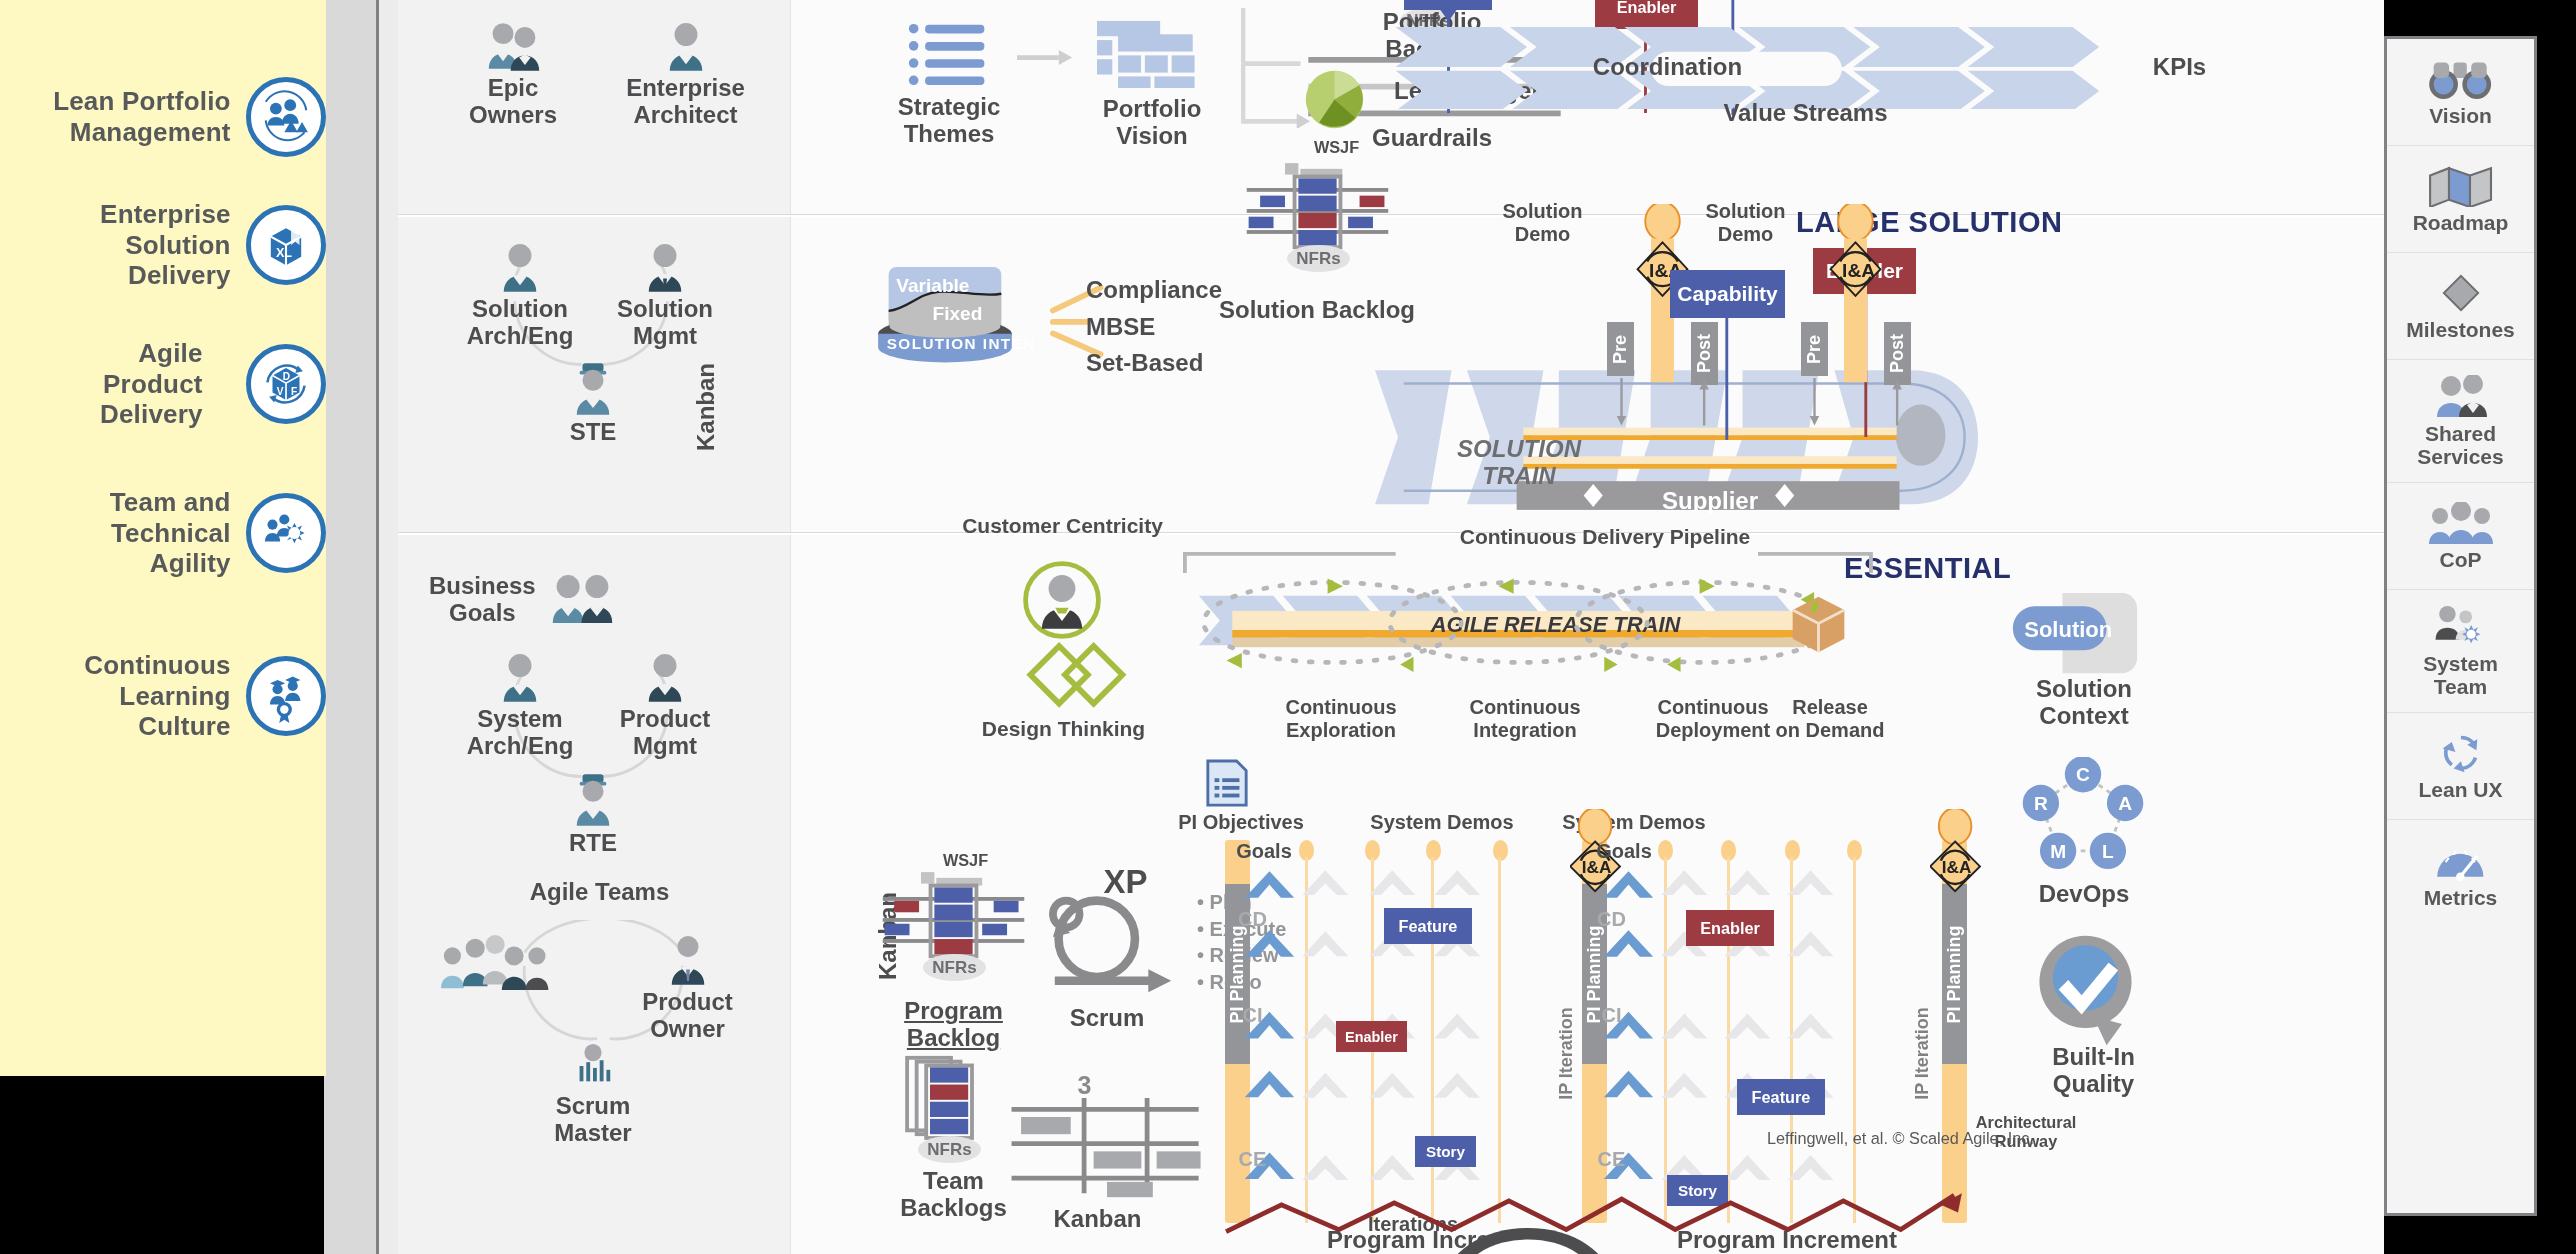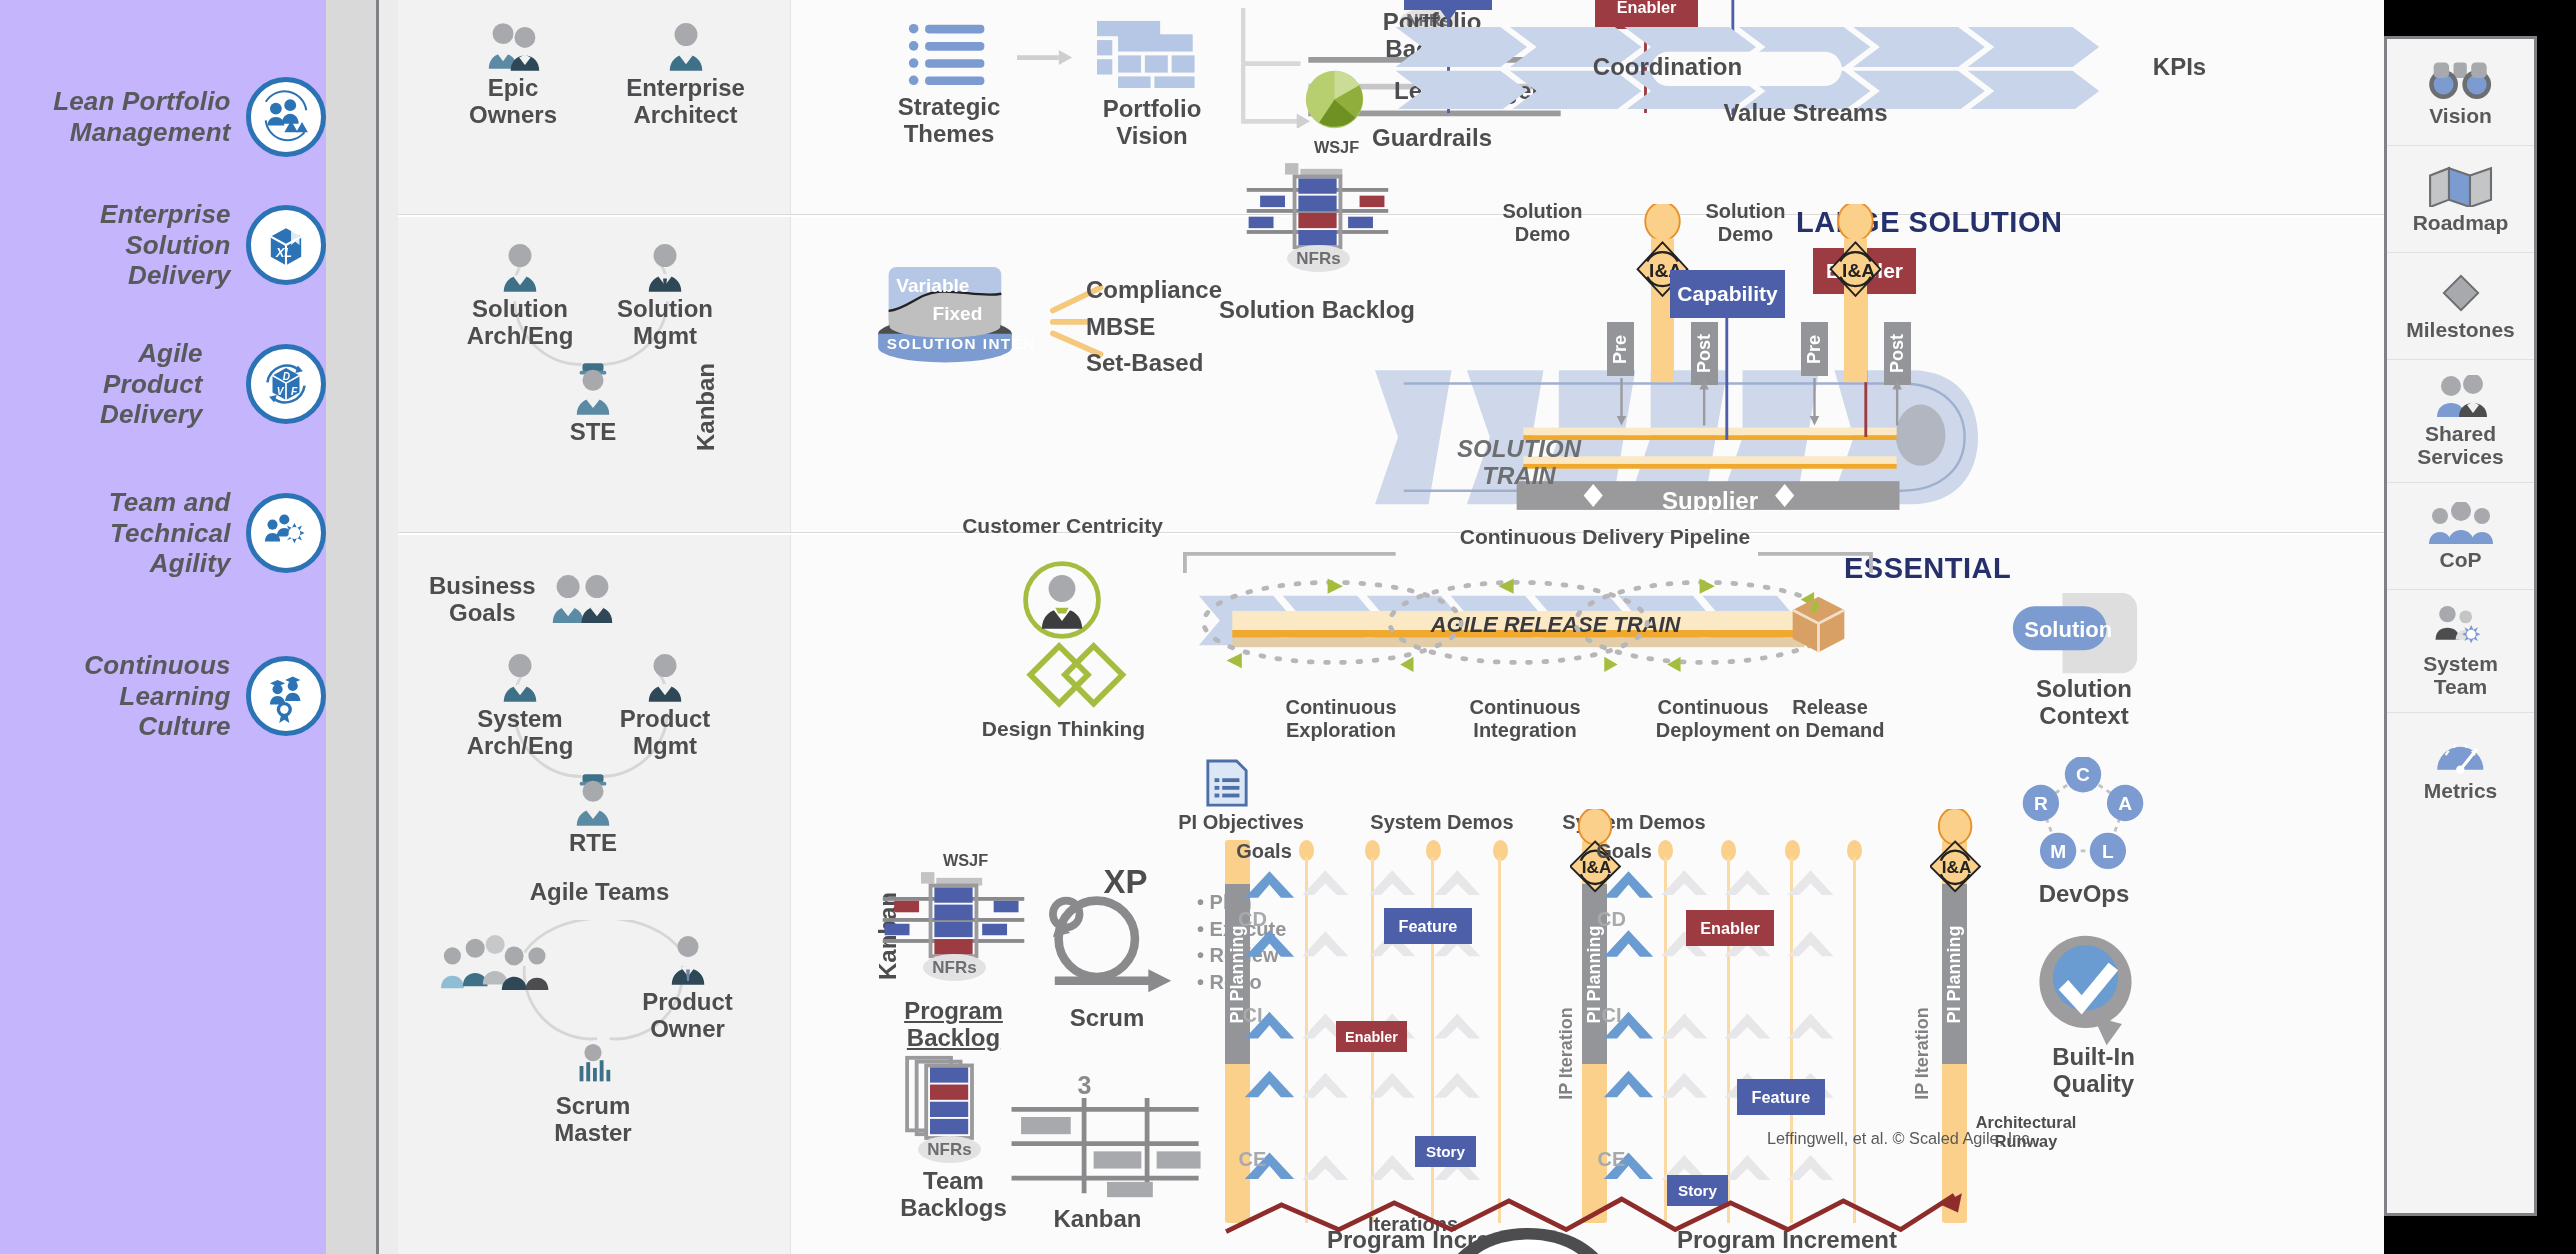--- a/index.html
+++ b/index.html
@@ -5,21 +5,21 @@
   * { box-sizing: border-box; margin: 0; padding: 0; }
   html, body {
     width: 2576px; height: 1254px;
     background: #000;
     font-family: "Liberation Sans", sans-serif;
     overflow: hidden;
   }
   #root { position: relative; width: 2576px; height: 1254px; background:#000; }
 
   
-  .left-rail { position:absolute; left:0; top:0; width:326px; height:1254px; background:#c4b5fd; z-index:6;font-style:italic;}
+  .left-rail { position:absolute; left:0; top:0; width:326px; height:1076px; background:#fef9c3; z-index:6;}
   .comp { position:absolute; left:0; width:326px; display:flex; align-items:center; justify-content:flex-end; }
   .comp-label { color:#58595b; font-size:26px; font-weight:bold; line-height:1.18; text-align:right; padding-right:15.3px; letter-spacing:0.2px;}
   .comp-icon { width:80px; height:80px; border-radius:50%; background:#fff; border:5.7px solid #2c73b6;
                display:flex; align-items:center; justify-content:center; flex:0 0 auto; position:relative; z-index:8;}
   .comp-icon svg { width:54px; height:54px; }
 
   .rail-grey { position:absolute; left:324px; top:0; width:56px; height:1254px; background:#d9d9d9; z-index:2;}
   .rail-grey:after{content:"";position:absolute;right:0;top:0;width:3.8px;height:100%;background:#808184;}
   .rail-white { position:absolute; left:379px; top:0; width:19px; height:1254px; background:#ececec; z-index:2;}
 
@@ -1011,20 +1011,33 @@
           <g fill="#7b9bd1">
               <path d="M44 22l2.5 5 5-2.5-2.5 5 5 2.5-5 2.5 2.5 5-5-2.5-2.5 5-2.5-5-5 2.5 2.5-5-5-2.5 5-2.5-2.5-5 5 2.5z"></path>
             </g>
           <circle cx="44" cy="32" r="5" fill="#fff"></circle>
         </svg>
       </div>
       <div class="rr-label" style="white-space:pre-line;">System
 Team</div>
     </div>
 
+    <div class="rr-item">
+      <div class="rr-icon">
+        <svg viewBox="0 0 48 46">
+          <path d="M24 6a18 18 0 0 1 15 8" fill="none" stroke="#7b9bd1" stroke-width="4"></path>
+          <path d="M42 8l-1 12-10-6z" fill="#7b9bd1"></path>
+          <path d="M40 28a18 18 0 0 1-15 12" fill="none" stroke="#7b9bd1" stroke-width="4"></path>
+          <path d="M28 44l-12-4 8-8z" fill="#7b9bd1"></path>
+          <path d="M14 36A18 18 0 0 1 8 18" fill="none" stroke="#7b9bd1" stroke-width="4"></path>
+          <path d="M4 18l10-7 4 11z" fill="#7b9bd1"></path>
+        </svg>
+      </div>
+      <div class="rr-label">Lean UX</div>
+    </div>
 
     <div class="rr-item">
       <div class="rr-icon">
         <svg viewBox="0 0 52 40">
           <path d="M4 36a22 22 0 0 1 44 0z" fill="#7b9bd1"></path>
           <g stroke="#fff" stroke-width="2">
               <path d="M12 22l3-4M20 15l1.5-4M32 15l-1.5-4M40 22l-3-4"></path>
             </g>
           <path d="M26 36L42 16" stroke="#fff" stroke-width="3"></path>
           <circle cx="26" cy="36" r="4" fill="#fff"></circle>

